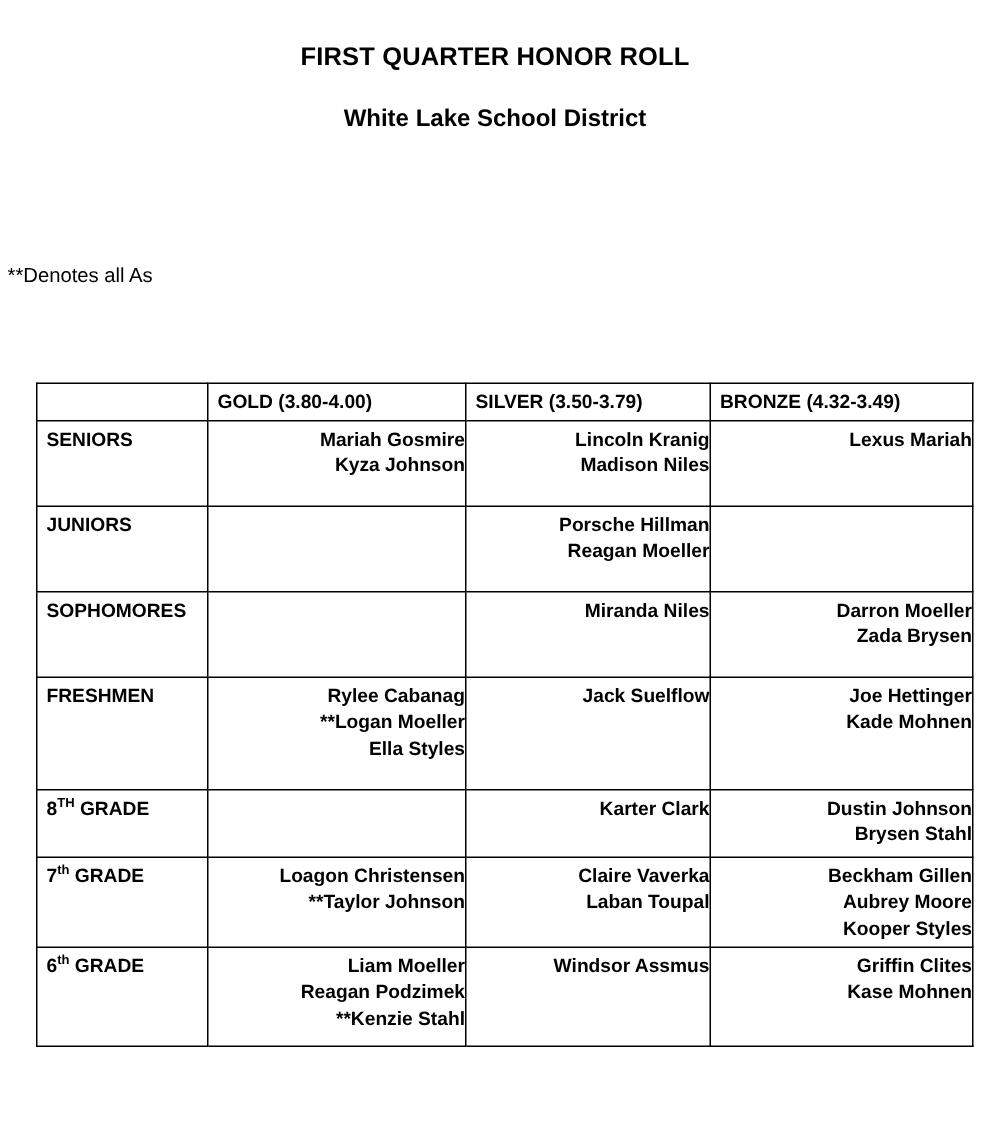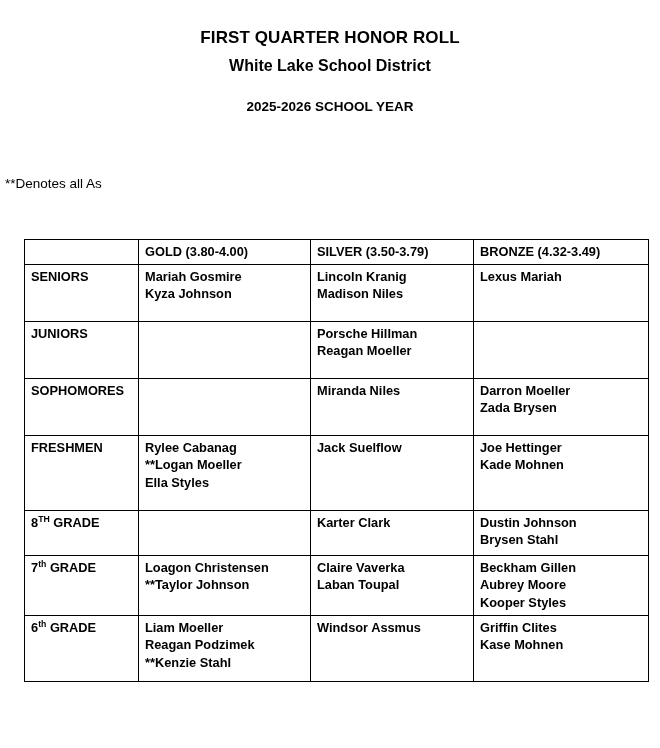--- a/index.html
+++ b/index.html
@@ -30,21 +30,21 @@
   .title-main {
     font-size: 17px;
     font-weight: bold;
     letter-spacing: 0.1px;
     line-height: 1.2;
   }
 
   .title-sub {
     font-size: 16px;
     font-weight: bold;
-    margin-top: 8px;
+    margin-top: 22px;
     line-height: 1.2;
   }
 
   .title-year {
     font-size: 13.5px;
     font-weight: bold;
     margin-top: 23px;
     line-height: 1.2;
   }
 
@@ -53,21 +53,21 @@
     left: 5px;
     top: 176px;
     font-size: 13.5px;
     font-weight: normal;
     line-height: 1.2;
   }
 
   table.honor-roll {
     position: absolute;
     left: 24px;
-    top: 239px;
+    top: 255px;
     border-collapse: collapse;
     width: 624px;
     table-layout: fixed;
   }
 
   table.honor-roll td,
   table.honor-roll th {
     border: 1.3px solid #000000;
     vertical-align: top;
     padding: 3px 0 3px 6px;
@@ -85,39 +85,38 @@
   thead td { height: 17px; }
 
   .r-seniors td     { height: 50px; margin-top: 36px; }
   .r-juniors td     { height: 50px; }
   .r-sophomores td  { height: 50px; }
   .r-freshmen td    { height: 68px; }
   .r-grade8 td      { height: 38px; }
   .r-grade7 td      { height: 48px; }
   .r-grade6 td      { height: 59px; }
 
-  .name-line { display: block; white-space: nowrap; }
+  .name-line { display: block; white-space: nowrap; text-align: right; }
 
   sup {
     font-size: 0.68em;
     vertical-align: super;
     line-height: 0;
   }
 
   .label-cell { white-space: nowrap; }
 </style>
 </head>
 <body>
 
 <div class="doc">
 
   <div class="title-block">
     <div class="title-main">FIRST QUARTER HONOR ROLL</div>
     <div class="title-sub">White Lake School District</div>
-    <div class="title-year">2025-2026 SCHOOL YEAR</div>
   </div>
 
   <div class="denotes">**Denotes all As</div>
 
   <table class="honor-roll">
     <colgroup>
       <col class="col-label">
       <col class="col-gold">
       <col class="col-silver">
       <col class="col-bronze">

